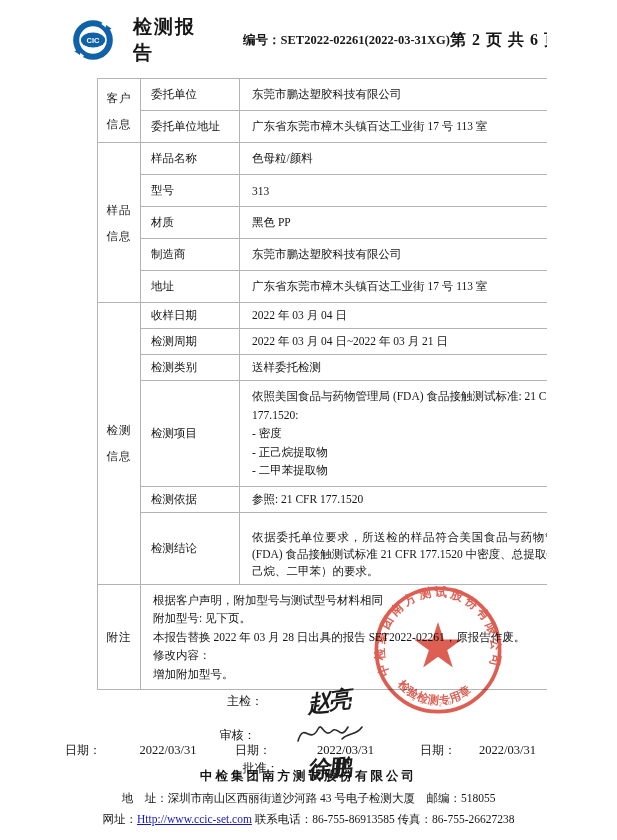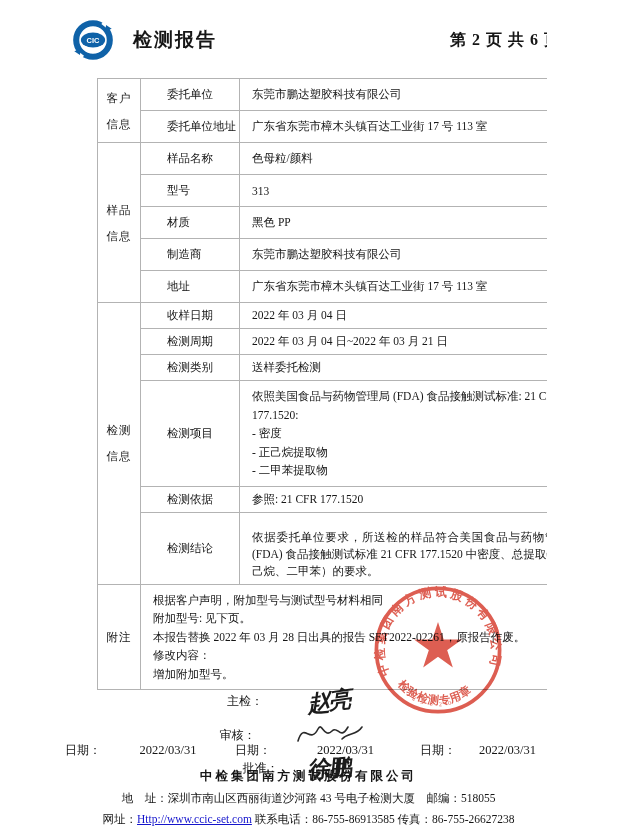--- a/index.html
+++ b/index.html
@@ -15,21 +15,21 @@
   .logo { width:56px; height:42px; flex:0 0 auto; }
   .report-title { font-size:19px; font-weight:bold; margin-left:12px; letter-spacing:2px; }
   .report-no { font-size:12.5px; font-weight:bold; margin-left:46px; white-space:nowrap; }
   .page-info { font-size:16px; font-weight:bold; margin-left:auto; white-space:nowrap; letter-spacing:1px; }
   
   table.info { position:absolute; left:65px; top:78px; width:494px;
                border-collapse:collapse; table-layout:fixed; font-size:11.5px;margin-left:32px; }
   table.info td { border:1px solid #b3b3b3; vertical-align:middle; }
   col.c1 { width:43px; } col.c2 { width:99px; } col.c3 { width:352px; }
   td.sec { text-align:center; line-height:26px; letter-spacing:1px; padding:0 3px; }
-  td.fld { padding-left:26px; }
+  td.fld { padding-left:10px; }
   td.val { padding-left:12px; padding-right:10px; }
   tr.h32 { height:32px; } tr.h26 { height:26px; } tr.h94 { height:94px; }
   tr.h52 { height:52px; } tr.h92 { height:92px; }
   .pre { white-space:pre-line; line-height:18.5px; padding:6px 10px 6px 12px; }
   td.concl { line-height:17px; text-align:justify; padding-top:16px; padding-bottom:4px; }
   
   .sign-block { position:absolute; left:65px; top:686px; width:494px; font-size:12px; }
   .sig-row { display:flex; align-items:center; height:36px;flex-direction:column; }
   .date-row { display:flex; margin-top:20px; }
   .sig-col1 { width:170px; } .sig-col2 { width:185px; } .sig-col3 { width:139px; }
@@ -58,20 +58,21 @@
     <svg class="logo" viewBox="0 0 60 44">
       <circle cx="30" cy="22" r="18" fill="none" stroke="#0f62a8" stroke-width="6.5"></circle>
       <rect x="40" y="3" width="8" height="5" fill="#ffffff" transform="rotate(38 44 5)"></rect>
       <rect x="12" y="36" width="8" height="5" fill="#ffffff" transform="rotate(38 16 38)"></rect>
       <path d="M44,6 l6,4 -7,3 z" fill="#0f62a8"></path>
       <path d="M16,38 l-6,-4 7,-3 z" fill="#0f62a8"></path>
       <ellipse cx="30" cy="22" rx="13" ry="8" fill="#0f62a8"></ellipse>
       <text x="30" y="25" text-anchor="middle" font-size="8" font-weight="bold" fill="#ffffff" font-family="Liberation Sans, sans-serif">CIC</text>
     </svg>
     <div class="report-title">检测报告</div>
+    <div class="report-no"><span>编号：</span><span>SET2022-02261(2022-03-31XG)</span></div>
     <div class="page-info">第 2 页 共 6 页</div>
   </div>
 
   <table class="info">
     <colgroup>
         <col class="c1">
         <col class="c2">
         <col class="c3">
       </colgroup>
     <tbody>

